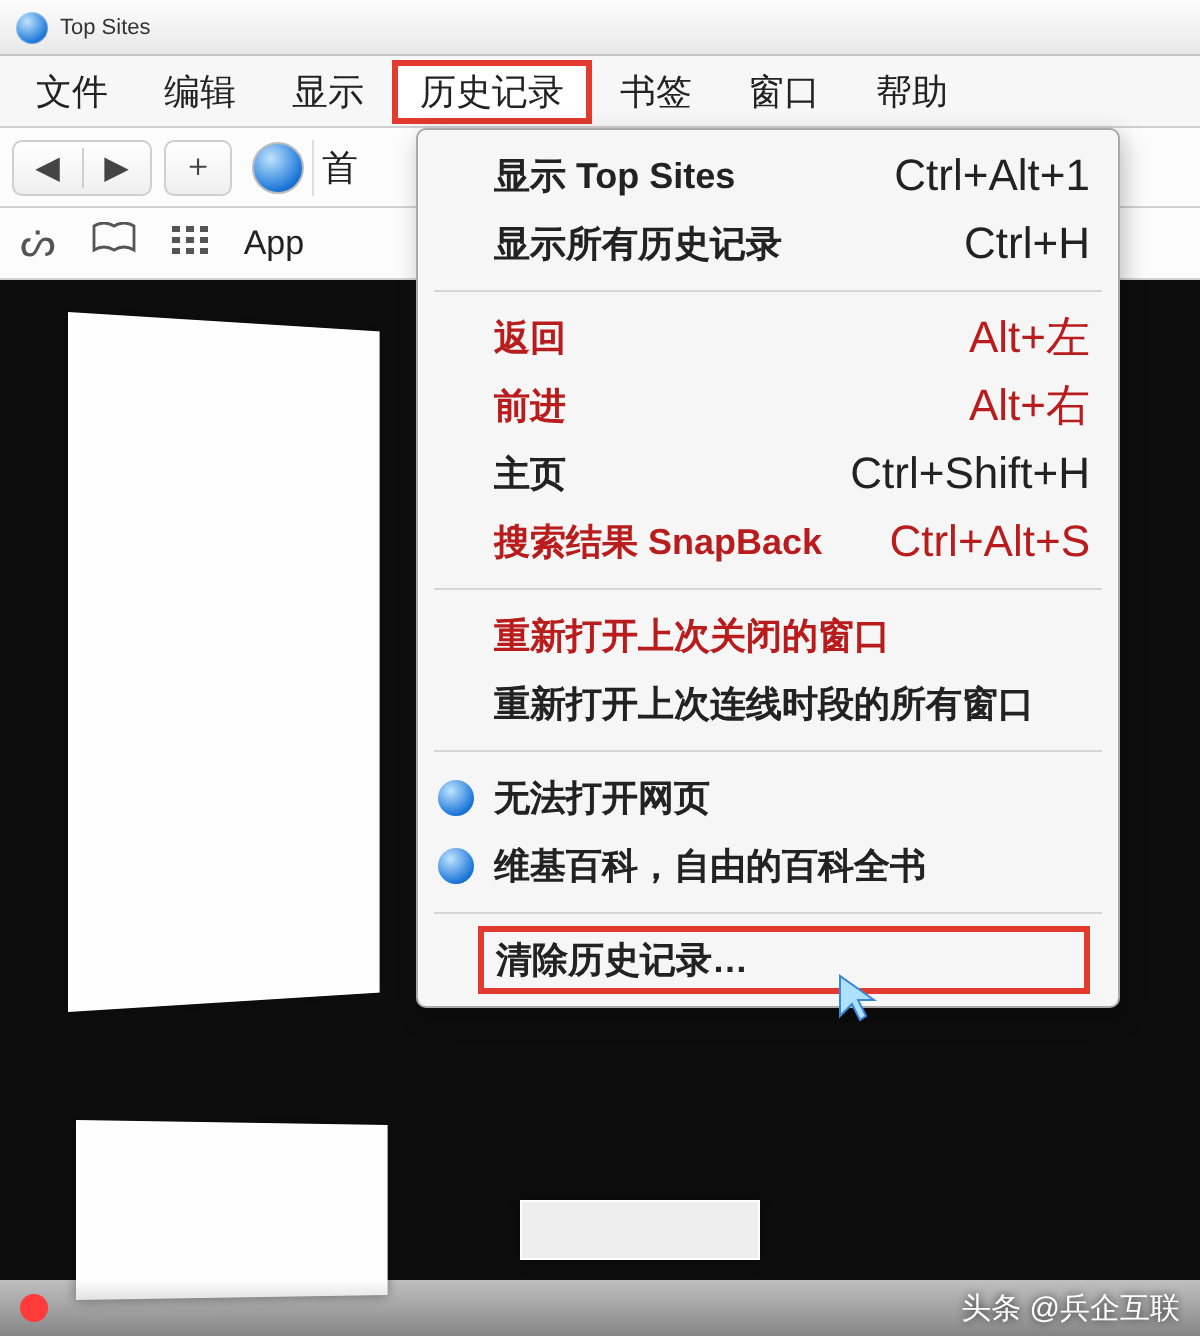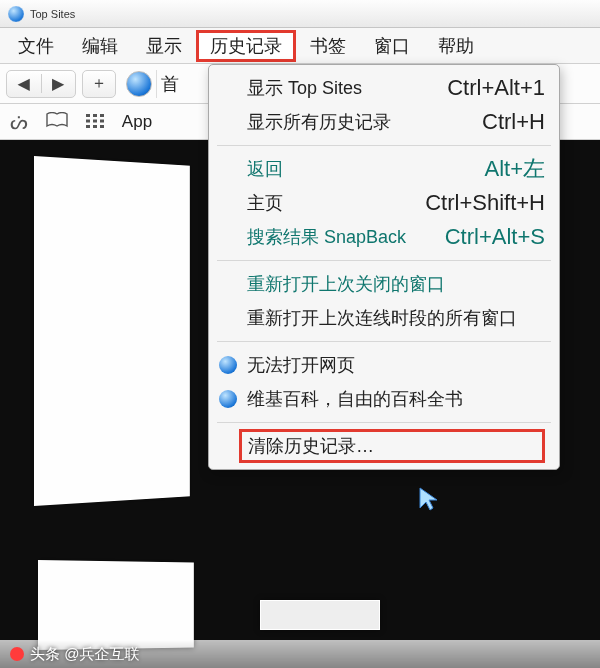--- a/index.html
+++ b/index.html
@@ -67,22 +67,22 @@
   .tile.t3 { left:260px; bottom:10px; width:120px; height:30px; background:#eee; }
 
   
   .dropdown {
     position:absolute; left:208px; top:64px; width:352px;
     background:#f6f6f6; border:1px solid #a8a8a8; border-radius:5px;
     box-shadow:2px 4px 12px rgba(0,0,0,.25);
     padding:6px 0; font-size:18px; color:#222;
   }
   .dd-row { display:flex; align-items:center; height:34px; padding:0 14px 0 38px; position:relative; }
-  .dd-row.disabled { color:#0f766e; }
-  .dd-label { flex:1; white-space:nowrap; overflow:hidden; }
+  .dd-row.disabled { color:#b91c1c; }
+  .dd-label { flex:1; white-space:nowrap; overflow:hidden;font-weight:bold; }
   .dd-accel { color:inherit; font-size:22px;text-align:right; }
   .dd-sep { height:1px; background:#d7d7d7; margin:6px 8px; }
   .dd-icon { position:absolute; left:10px; width:18px; height:18px; border-radius:50%;
     background: radial-gradient(circle at 35% 30%, #bfe4ff,#1c77d8 70%,#0b4b90); }
   .dd-highlight .dd-label {
     border:3px solid #e23a2f; padding:2px 6px; margin-left:-8px; display:inline-block;
   }
   .dropdown-end-chevron {
     position:absolute; right:-6px; top:50%; width:24px;height:36px;
     display:flex; align-items:center; justify-content:center;
@@ -91,21 +91,21 @@
     font-size:12px; color:#555;
   }
 
   .cursor {
     position:absolute; left:418px; top:486px; font-size:26px; color:#6aa8ff;
     text-shadow:0 0 2px #fff;
   }
 
   .watermark {
     position:absolute; left:0; right:0; bottom:0; height:28px;
-    display:flex; justify-content:flex-start; align-items:center;
+    display:flex; justify-content:space-between; align-items:center;
     padding:0 10px; font-size:15px; color:#fff;
     background:linear-gradient(transparent, rgba(0,0,0,.3));
     text-shadow:0 0 4px rgba(0,0,0,.8);
   }
   .watermark .wm-icon{ width:14px;height:14px;border-radius:50%;background:#ff3b3b;margin-right:6px; }
 </style>
 </head>
 <body>
 
 <div class="window">
@@ -178,20 +178,24 @@
     </div>
     <div class="dd-row">
       <span class="dd-label">显示所有历史记录</span>
       <span class="dd-accel">Ctrl+H</span>
     </div>
     <div class="dd-sep"></div>
     <div class="dd-row disabled">
       <span class="dd-label">返回</span>
       <span class="dd-accel">Alt+左</span>
     </div>
+    <div class="dd-row disabled">
+      <span class="dd-label">前进</span>
+      <span class="dd-accel">Alt+右</span>
+    </div>
     <div class="dd-row">
       <span class="dd-label">主页</span>
       <span class="dd-accel">Ctrl+Shift+H</span>
     </div>
     <div class="dd-row disabled">
       <span class="dd-label">搜索结果 SnapBack</span>
       <span class="dd-accel">Ctrl+Alt+S</span>
     </div>
     <div class="dd-sep"></div>
     <div class="dd-row disabled">

